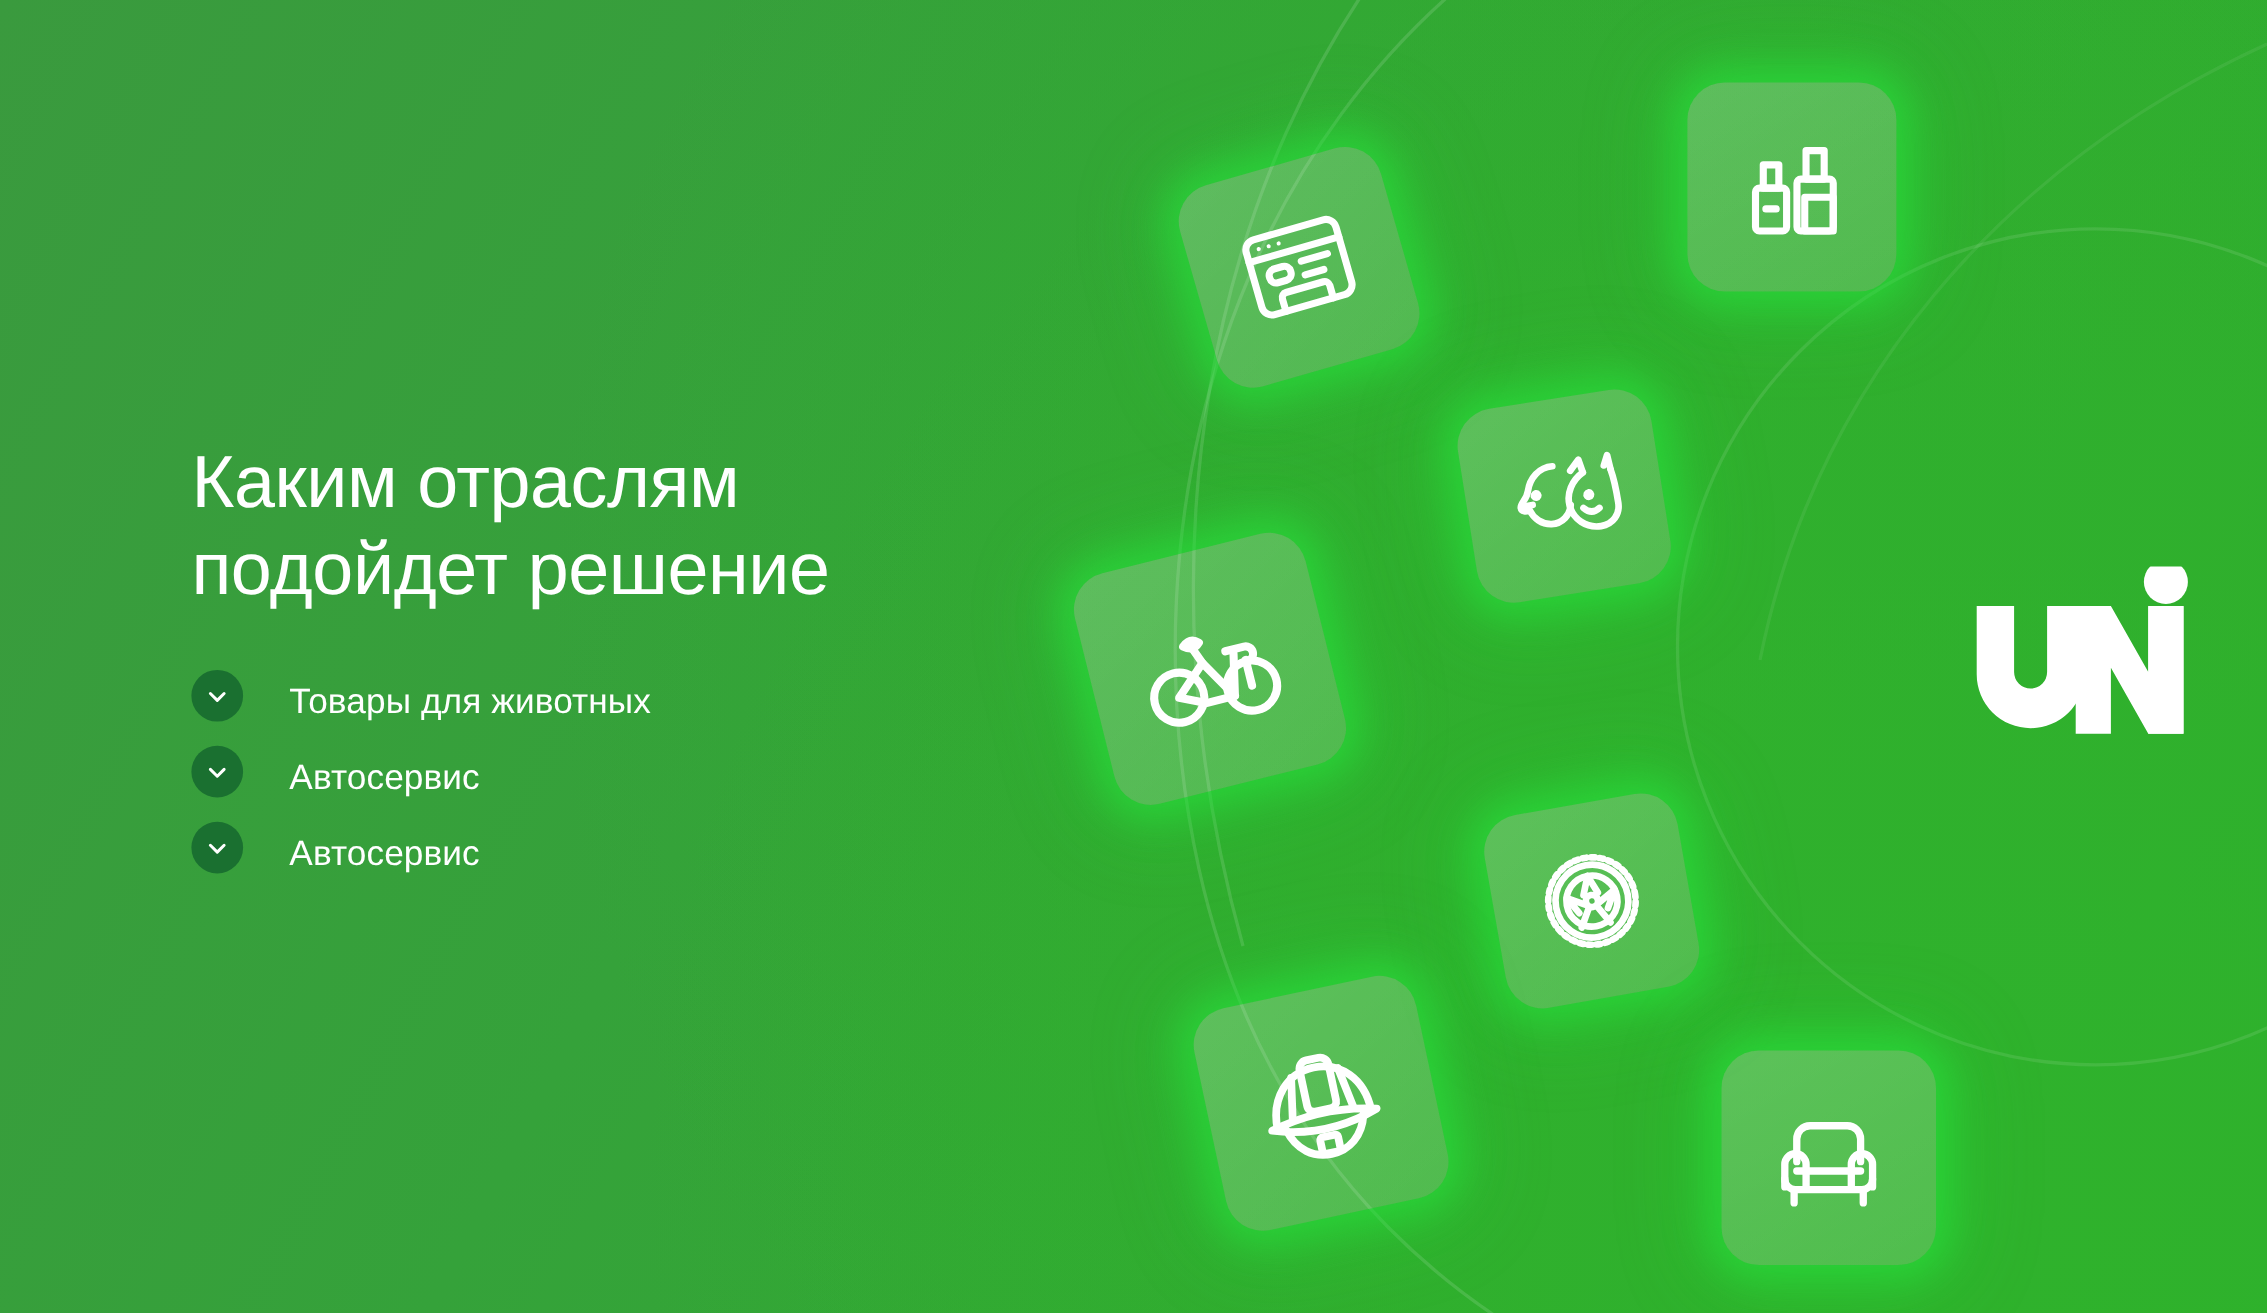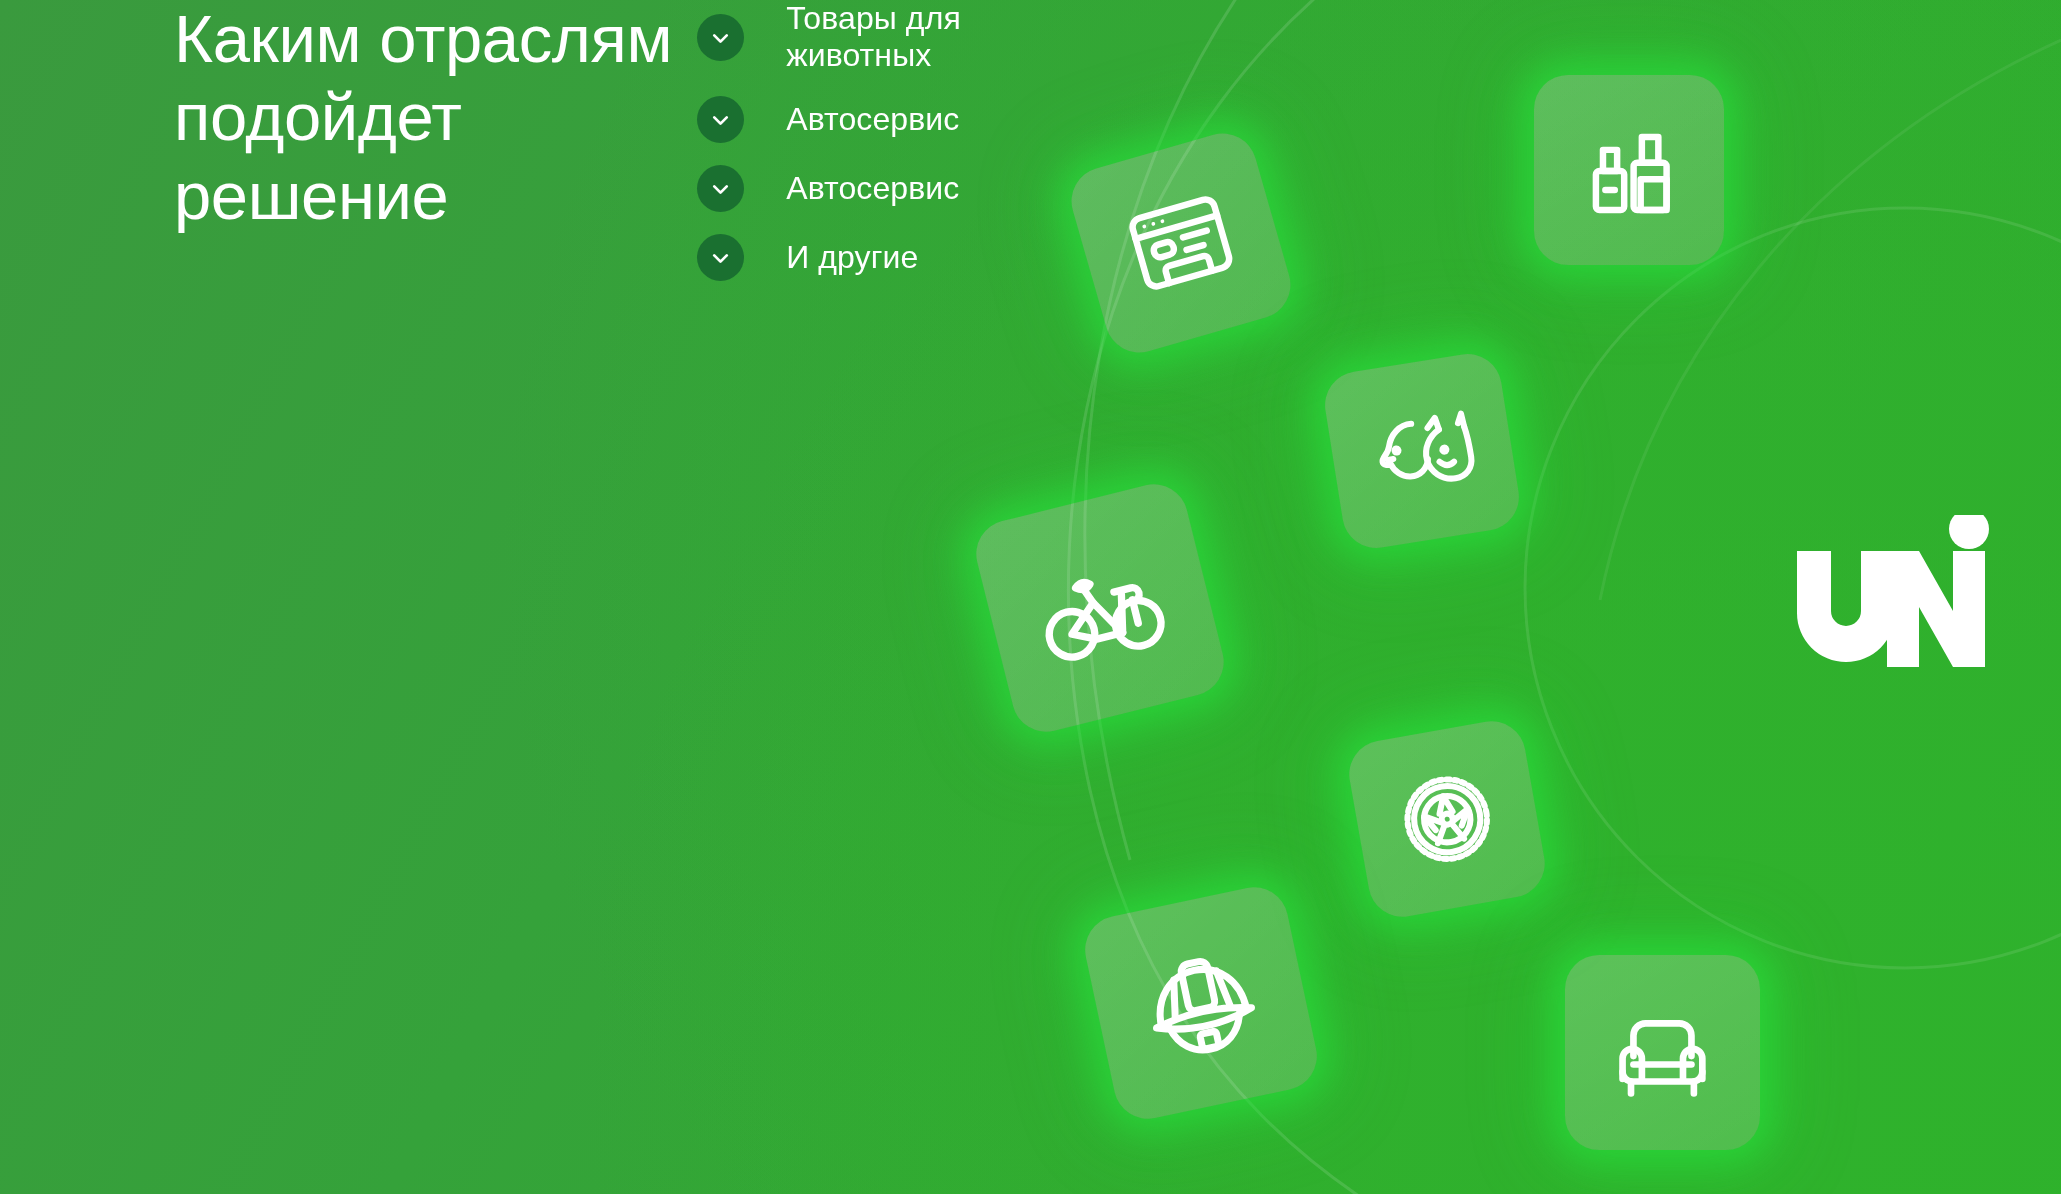--- a/index.html
+++ b/index.html
@@ -18,34 +18,34 @@
       radial-gradient(circle at 74% 46%, #30ae2e 0%, rgba(48,174,46,0) 62%),
       linear-gradient(118deg, #3a9a3e 0%, #35a23a 38%, #31ab31 72%, #2cb02a 100%);
   }
 
   .arcs { position:absolute; inset:0; }
   .arcs svg { display:block; width:2061px; height:1194px; }
 
   
   .content {
     position:absolute; left:174px; top:0; width:900px; height:1194px;
-    display:flex; justify-content:center;
+    display:flex; flex-direction:column; justify-content:center;
     z-index:6;
   }
   .headline {
     color:#ffffff;
     font-size:67px;
     font-weight:300;
     line-height:1.17;
     letter-spacing:-0.4px;
     margin-bottom:52px;
     white-space:pre-line;
   }
   .features { list-style:none; display:flex; flex-direction:column; gap:22px; }
-  .feature { display:flex; align-items:center; gap:42px; }
+  .feature { display:flex; align-items:flex-end; gap:42px; }
   .badge {
     width:47px; height:47px; flex:0 0 47px; border-radius:50%;
     background:#1a7030; display:flex; align-items:center; justify-content:center;
   }
   .badge svg { width:25px; height:25px; display:block; }
   .feature-label {
     color:#ffffff; font-size:32px; font-weight:300; letter-spacing:0.1px;
   }
 
   
@@ -130,28 +130,20 @@
       <li class="feature">
         <span class="badge">
           <svg viewBox="0 0 24 24" fill="none" xmlns="http://www.w3.org/2000/svg">
             <path d="M6 10l6 6 6-6" stroke="#ffffff" stroke-width="2.6" stroke-linecap="round" stroke-linejoin="round"></path>
           </svg>
         </span>
         <span class="feature-label">Автосервис</span>
       </li>
 
 
-      <li class="feature">
-        <span class="badge">
-          <svg viewBox="0 0 24 24" fill="none" xmlns="http://www.w3.org/2000/svg">
-            <path d="M6 10l6 6 6-6" stroke="#ffffff" stroke-width="2.6" stroke-linecap="round" stroke-linejoin="round"></path>
-          </svg>
-        </span>
-        <span class="feature-label">И другие</span>
-      </li>
 
     </ul>
   </div>
 
   <div class="tiles">
 
     <div class="tile t-web">
       <svg viewBox="0 0 100 100" xmlns="http://www.w3.org/2000/svg">
         <rect x="14" y="20" width="72" height="60" rx="8"></rect>
         <path d="M14 36 H86"></path>

